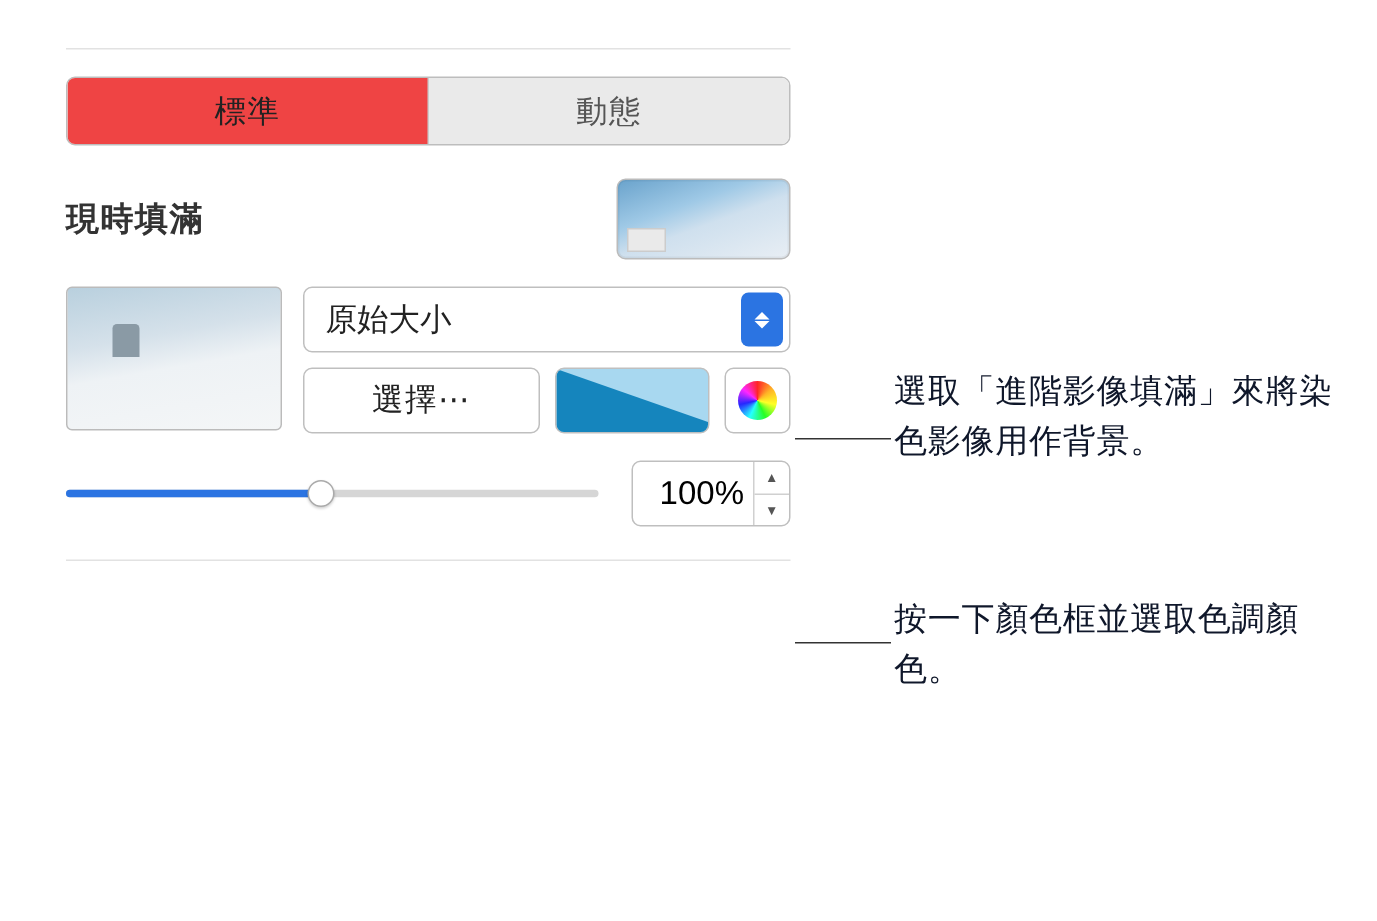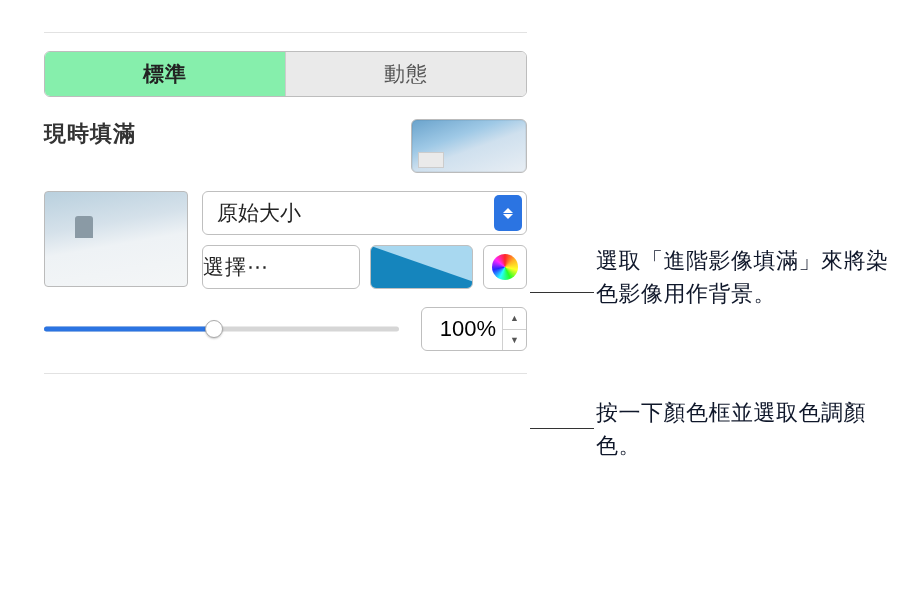--- a/index.html
+++ b/index.html
@@ -42,31 +42,31 @@
     .segmented-item {
       flex: 1;
       text-align: center;
       padding: 8px 0;
       font-size: 21px;
       letter-spacing: 1px;
       cursor: pointer;
       user-select: none;
     }
     .segmented-item.active {
-      background: #86efac;
-      font-weight: 700;
+      background: #ef4444;
+      font-weight: 400;
     }
     .segmented-item:not(.active) {
       background: #eaeaea;
       color: #555;
     }
     .segmented-item:first-child { border-right: 1px solid #ccc; }
     .row {
       display: flex;
-      align-items: flex-start;
+      align-items: center;
       justify-content: space-between;
       margin-bottom: 18px;
     }
     .row-label {
       font-size: 22px;
       font-weight: 600;
       color: #333;
       letter-spacing: 1px;
     }
     .preview-thumb {
@@ -159,20 +159,21 @@
       gap: 10px;
       align-items: stretch;
     }
     .choose-btn {
       flex: 0 0 158px;
       height: 44px;
       border: 1px solid #bfbfbf;
       border-radius: 6px;
       background: #fff;
       font-size: 21px;
+      text-align: center;
       line-height: 42px;
       cursor: pointer;
       letter-spacing: 1px;
     }
     .color-well {
       flex: 1;
       height: 44px;
       border: 1px solid #bfbfbf;
       border-radius: 6px;
       position: relative;

